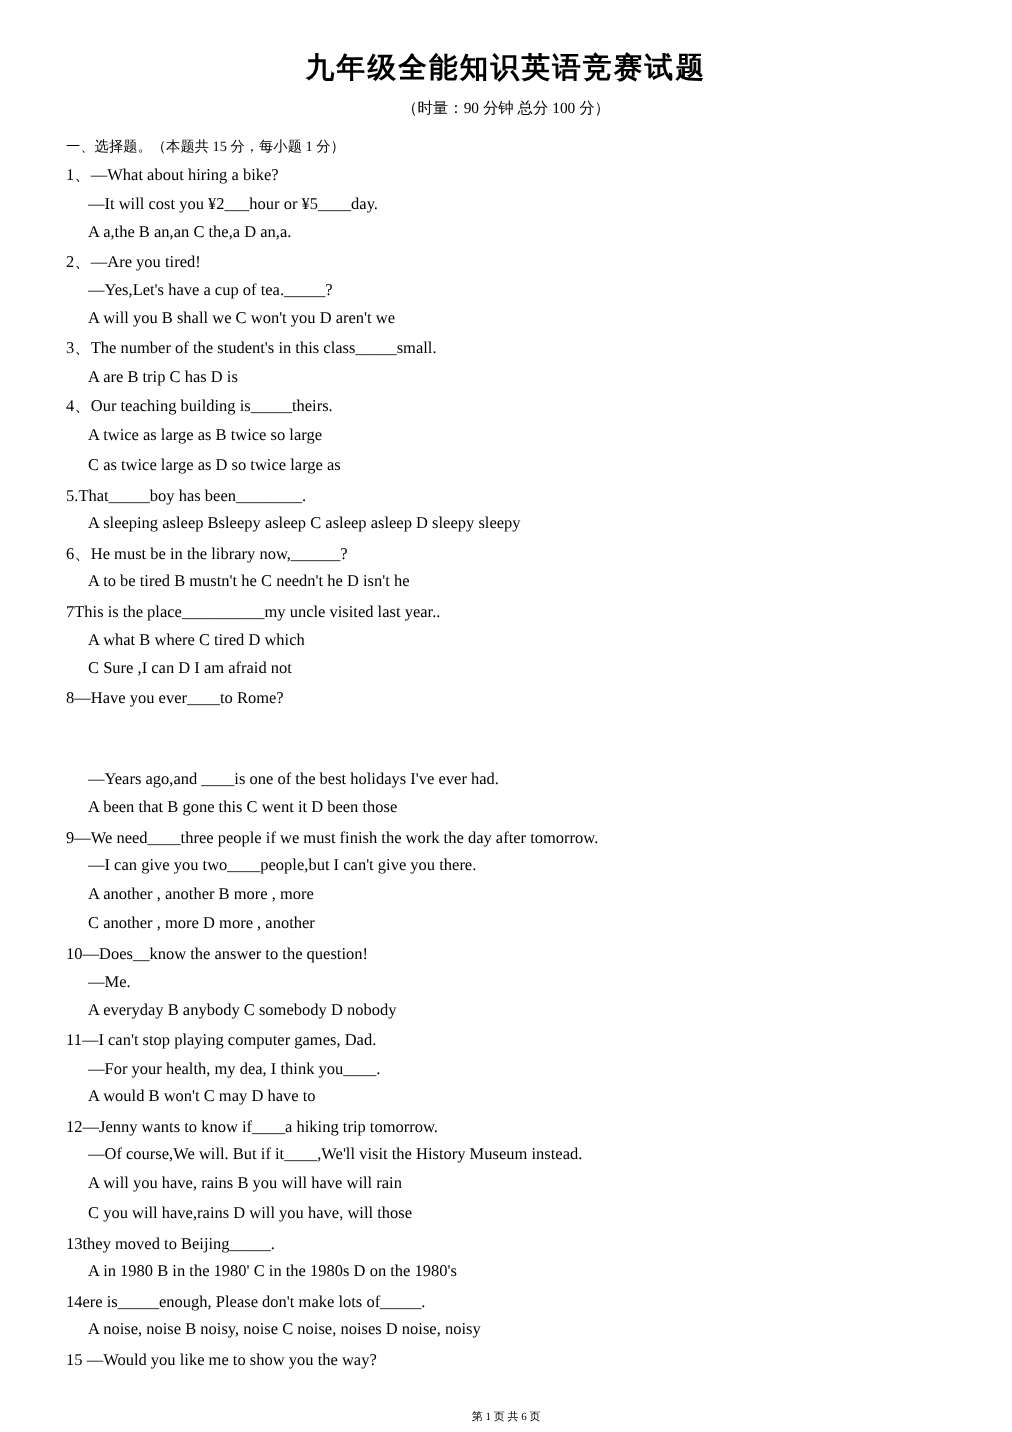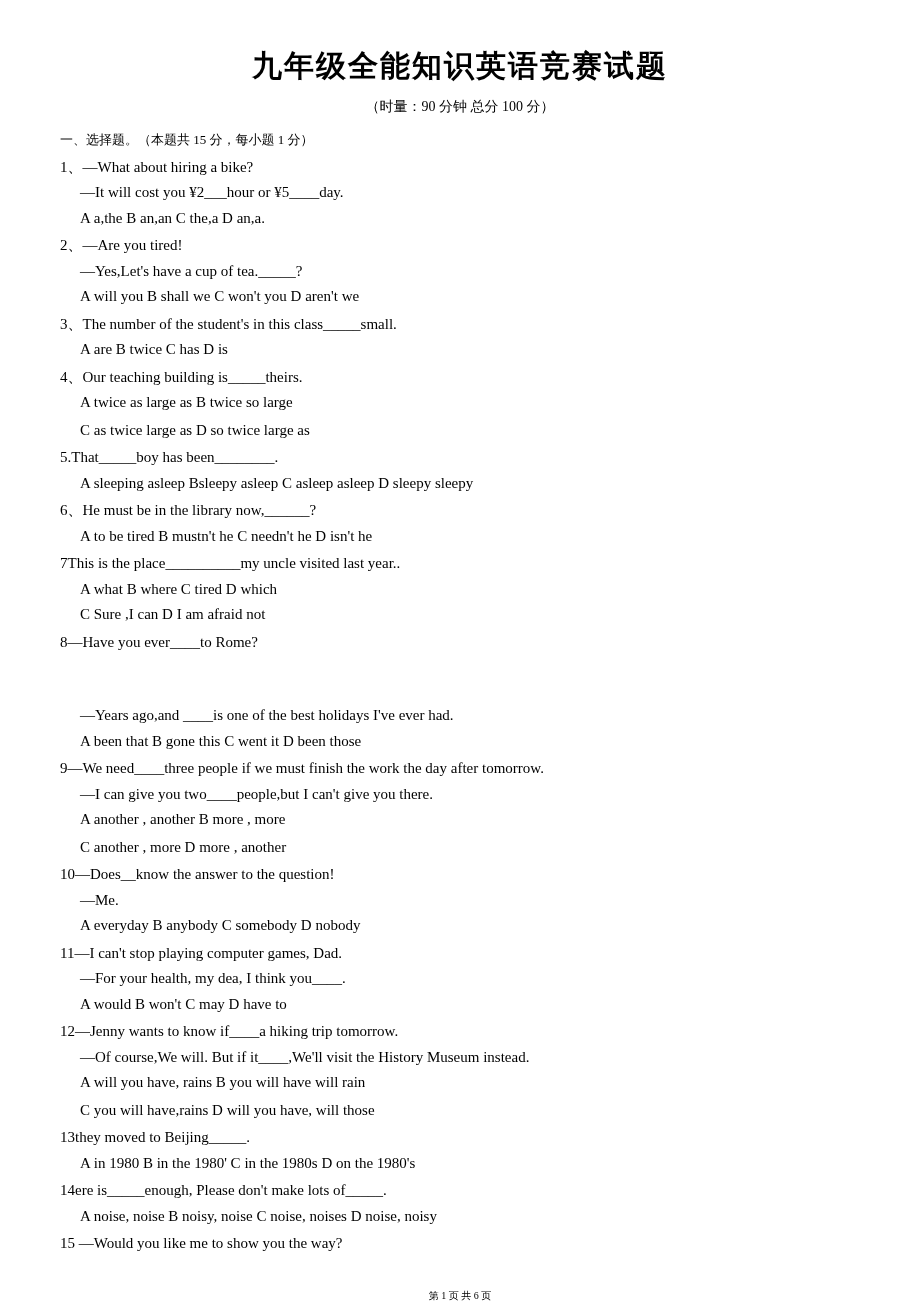--- a/index.html
+++ b/index.html
@@ -8,21 +8,21 @@
       font-family: "SimSun", "宋体", serif;
       font-size: 15px;
       color: #000;
       width: 920px;
       min-height: 1302px;
       padding: 40px 60px 40px 60px;
       line-height: 1.7;
     }
     .title {
       text-align: center;
-      font-size: 30px;
+      font-size: 26px;
       font-weight: bold;
       margin-bottom: 4px;
       letter-spacing: 2px;
     }
     .subtitle {
       text-align: center;
       font-size: 14px;
       margin-bottom: 10px;
     }
     .section-header {
@@ -60,21 +60,21 @@
       <span class="question-line" style="padding-left: 20px;">—It will cost you ¥2___hour or ¥5____day.</span>
       <span class="options-line">A a,the              B an,an              C the,a              D an,a.</span>
     </div>
     <div class="question-block">
       <span class="question-line">2、—Are you tired!</span>
       <span class="question-line" style="padding-left: 20px;">—Yes,Let's have a cup of tea._____?</span>
       <span class="options-line">A will you              B shall we          C won't you         D aren't we</span>
     </div>
     <div class="question-block">
       <span class="question-line">3、The number of the student's in this class_____small.</span>
-      <span class="options-line">A are              B twice              C has              D is</span>
+      <span class="options-line">A are              B trip              C has              D is</span>
     </div>
     <div class="question-block">
       <span class="question-line">4、Our teaching building is_____theirs.</span>
       <span class="options-line">A twice as large as      B twice so large</span>
       <span class="options-line">C as twice large as      D so twice large as</span>
     </div>
     <div class="question-block">
       <span class="question-line">5.That_____boy has been________.</span>
       <span class="options-line">A sleeping   asleep  Bsleepy asleep   C asleep asleep   D sleepy sleepy</span>
     </div>

